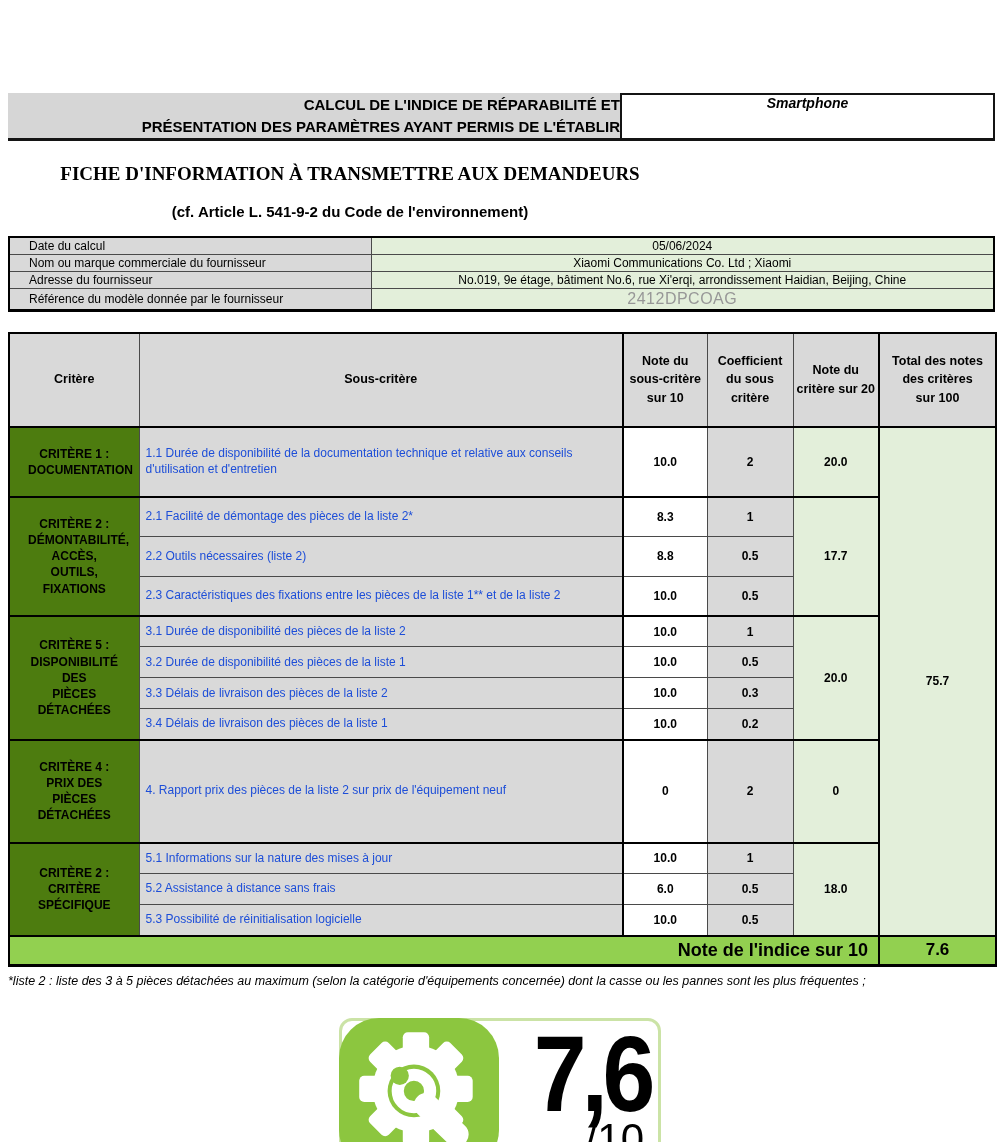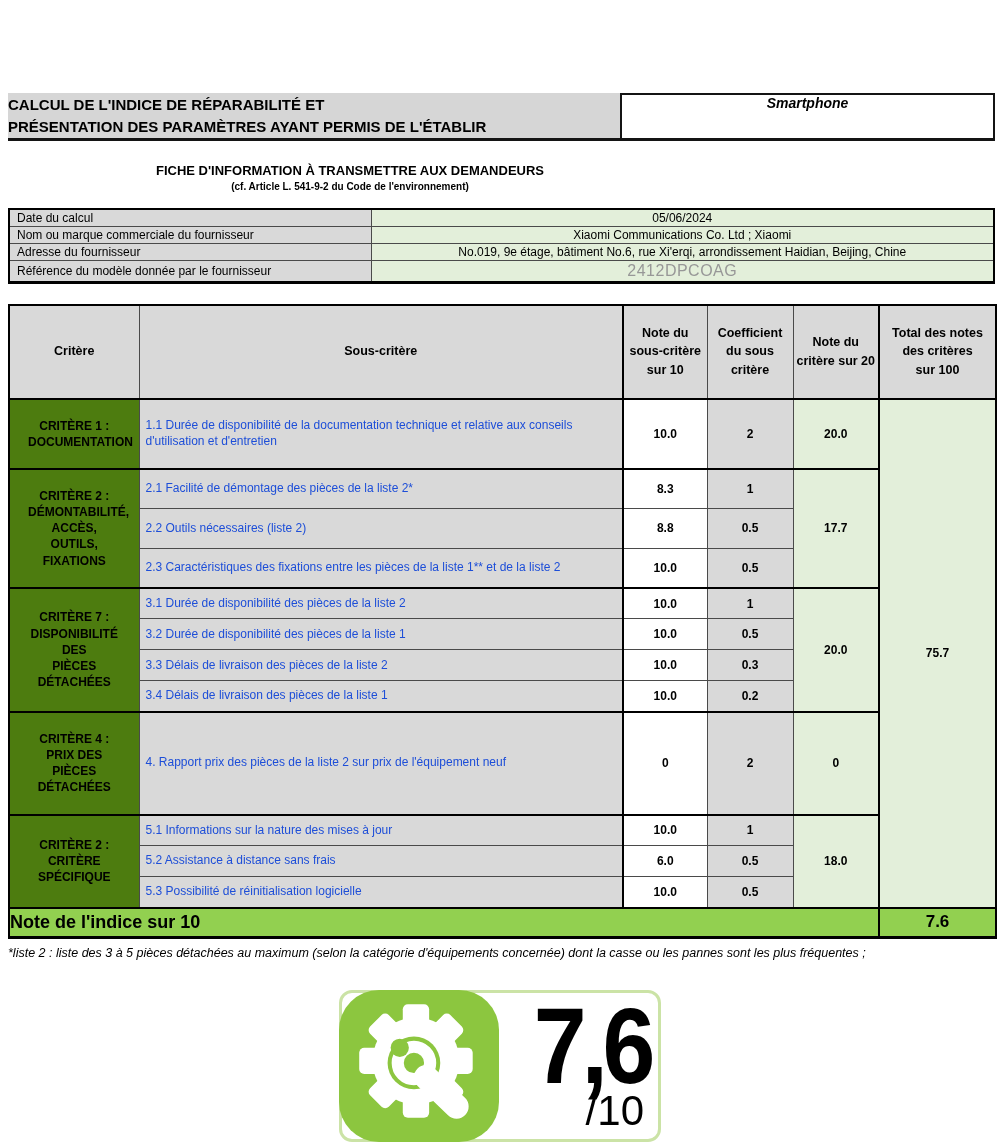--- a/index.html
+++ b/index.html
@@ -5,37 +5,37 @@
   * { box-sizing: border-box; margin: 0; padding: 0; }
   html, body { background: #fff; }
   body { width: 1000px; height: 1142px; overflow: hidden; font-family: "Liberation Sans", sans-serif; color: #000; }
   .page { position: relative; width: 1000px; height: 1142px; }
 
   
   .header-row { display: flex; margin: 93px 5px 0 8px; height: 48px; }
   .title-bar {
     width: 612px; background: #d6d6d6; border-bottom: 3px solid #141414;
     display: flex; flex-direction: column; justify-content: center;
-    text-align: left; font-weight: bold; font-size: 15px; line-height: 1.45;
+    text-align: right; font-weight: bold; font-size: 15px; line-height: 1.45;
   }
   .product-box {
     flex: 1; background: #fff; border: 2px solid #141414; border-bottom-width: 3px;
     display: flex; justify-content: center;
     font-style: italic; font-weight: bold; font-size: 14px;
   }
 
   
   .subtitle { width: 700px; margin-top: 22px; text-align: center; }
-  .subtitle .s1 { font-weight: bold; font-size: 13px; }
-  .subtitle .s2 { font-weight: bold; font-size: 10px; margin-top: 3px; }
+  .subtitle .s1 { font-weight: bold; font-size: 19px; font-family: Liberation Serif, serif; }
+  .subtitle .s2 { font-weight: bold; font-size: 15px; margin-top: 18px; }
 
   
   table { border-collapse: collapse; table-layout: fixed; }
   .info-table { width: 987px; margin: 16px 0 0 8px; border: 2px solid #000; border-bottom-width: 3px; }
-  .info-table td { border: 1px solid #4a4a4a; font-size: 12px; height: 17px; padding: 0 7px; vertical-align: middle; }
+  .info-table td { border: 1px solid #4a4a4a; font-size: 12px; height: 17px; padding: 0 19px; vertical-align: middle; }
   .info-table td.lbl { width: 362px; background: #d9d9d9; text-align: left; }
   .info-table td.val { background: #e3efda; text-align: center; }
   .info-table td.ref { font-size: 16px; color: #979797; height: 22px; letter-spacing: 0.5px; }
 
   
   .main-table { width: 987px; margin: 20px 0 0 8px; border: 2px solid #000; }
   .main-table th, .main-table td { border: 1px solid #4a4a4a; vertical-align: middle; }
   .main-table th {
     background: #d9d9d9; font-weight: bold; font-size: 12.5px; height: 94px;
     text-align: center; white-space: pre-line; line-height: 1.45; border-bottom: 2px solid #000;
@@ -49,21 +49,21 @@
   td.total{ background: #e3efda; font-weight: bold; text-align: center; }
   .bl2 { border-left: 2px solid #000 !important; }
   tr.gtop > td { border-top: 2px solid #000; }
   tr.rh1 > td { height: 43px; }
   tr.rh  > td { height: 31px; }
   tr.rh4 > td { height: 44px; }
   tr.final > td {
     background: #92d050; border-top: 2px solid #000; border-bottom: 3px solid #000;
     height: 30px; font-weight: bold;
   }
-  tr.final td.flabel { text-align: left; font-size: 18px; padding-right: 10px; }
+  tr.final td.flabel { text-align: right; font-size: 18px; padding-right: 10px; }
   tr.final td.fvalue { text-align: center; font-size: 17px; }
 
   
   .footnotes { width: 985px; margin: 6px 0 0 8px; font-style: italic; font-size: 12.5px; line-height: 1.35; }
   .footnotes p { margin-bottom: 2px; }
 
   
   .badge { width: 322px; margin: 28px auto 0; }
   .pill { position: relative; height: 152px; background: #fff; border: 3px solid #cbe3a6; border-radius: 13px; }
   .icon-square { position: absolute; left: -3px; top: -3px; width: 160px; height: 152px; background: #8cc63f; border-radius: 40px; overflow: hidden; }
@@ -166,21 +166,21 @@
         <td class="note bl2">8.8</td>
         <td class="coef">0.5</td>
       </tr>
       <tr class="rh">
         <td class="sub">2.3 Caractéristiques des fixations entre les pièces de la liste 1** et de la liste 2</td>
         <td class="note bl2">10.0</td>
         <td class="coef">0.5</td>
       </tr>
 
       <tr class="gtop rh">
-        <td class="crit" rowspan="4">CRITÈRE 7 :
+        <td class="crit" rowspan="4">CRITÈRE 5 :
 DISPONIBILITÉ DES
 PIÈCES DÉTACHÉES</td>
         <td class="sub">3.1 Durée de disponibilité des pièces de la liste 2</td>
         <td class="note bl2">10.0</td>
         <td class="coef">1</td>
         <td class="n20" rowspan="4">20.0</td>
       </tr>
       <tr class="rh">
         <td class="sub">3.2 Durée de disponibilité des pièces de la liste 1</td>
         <td class="note bl2">10.0</td>

